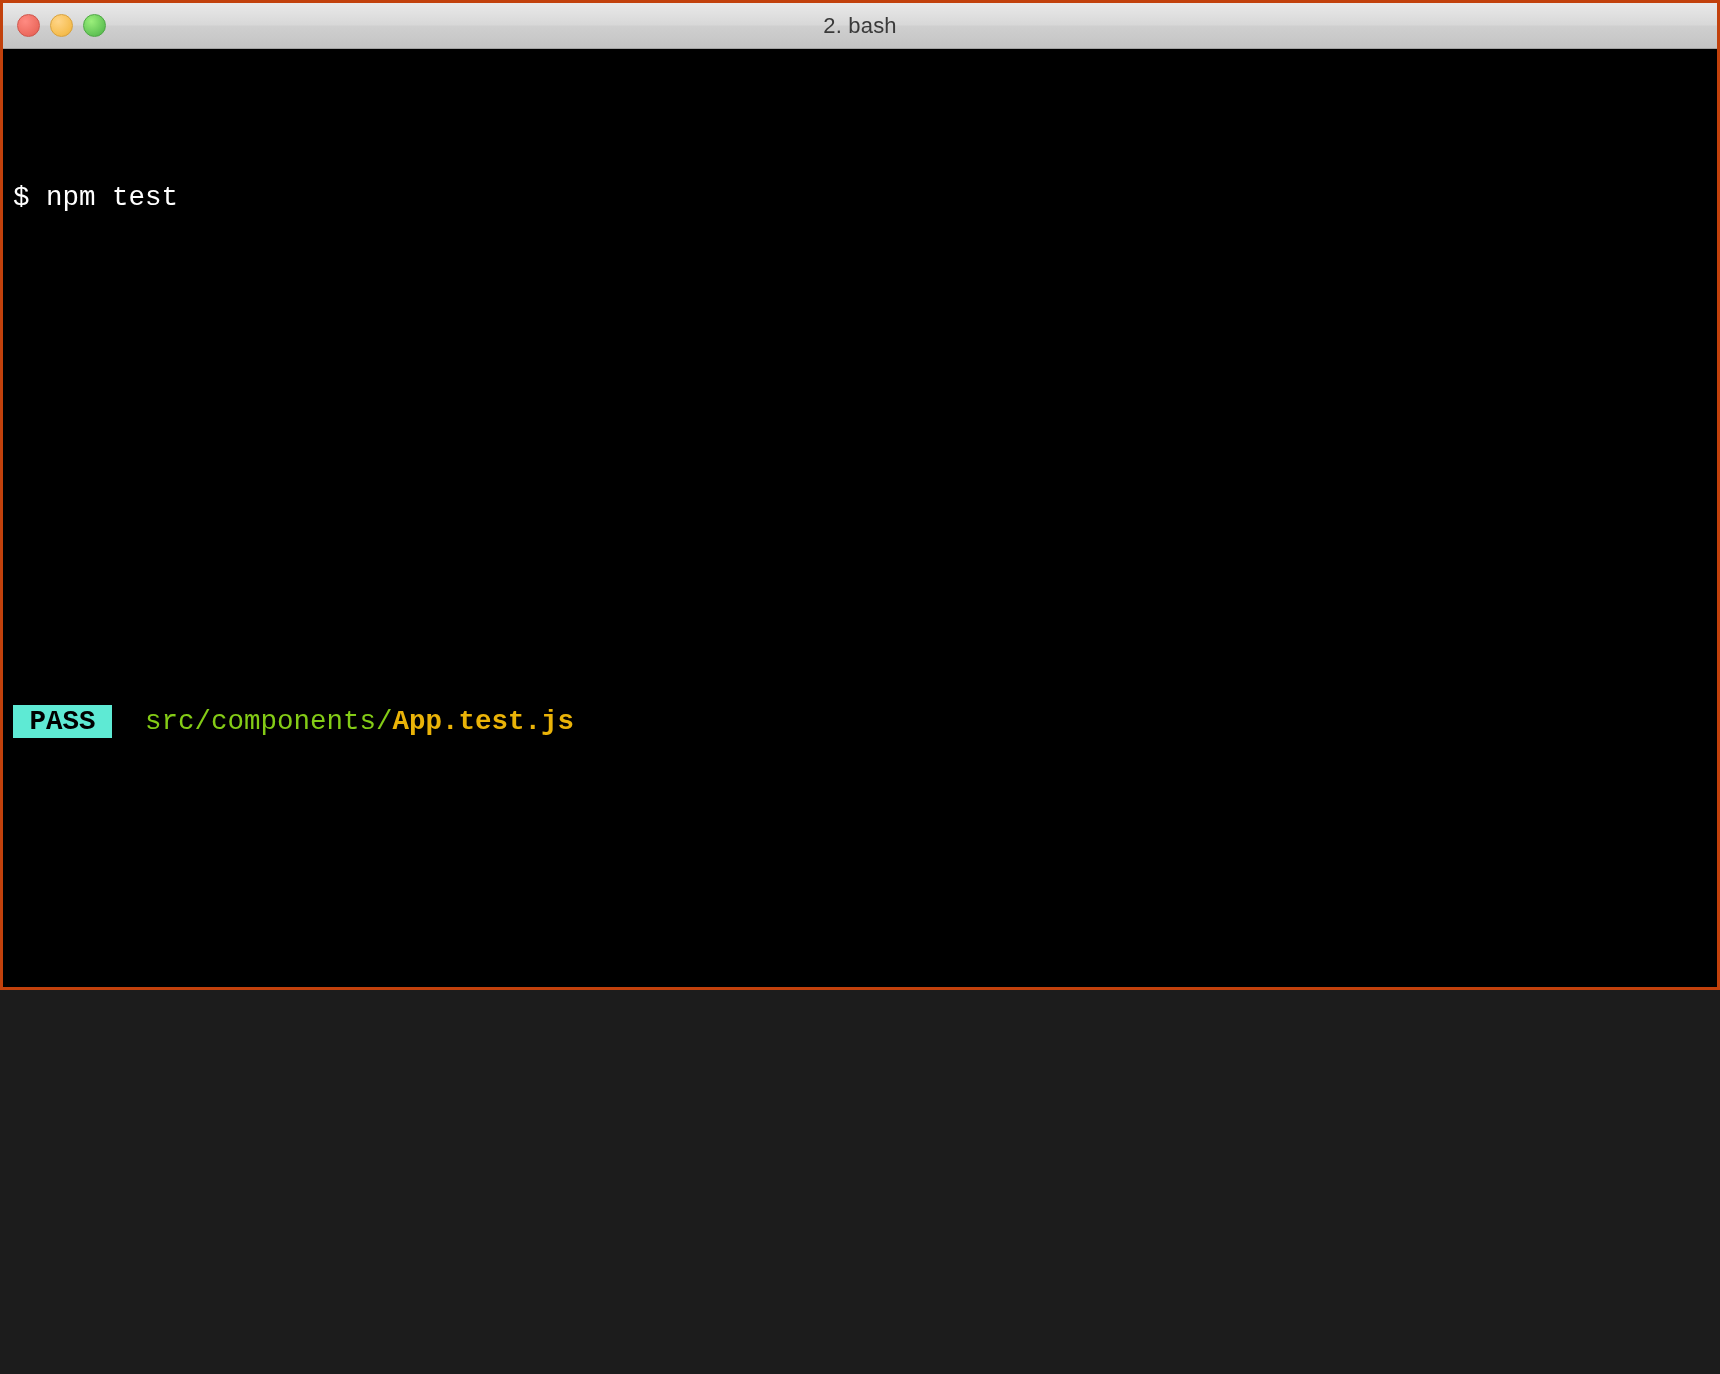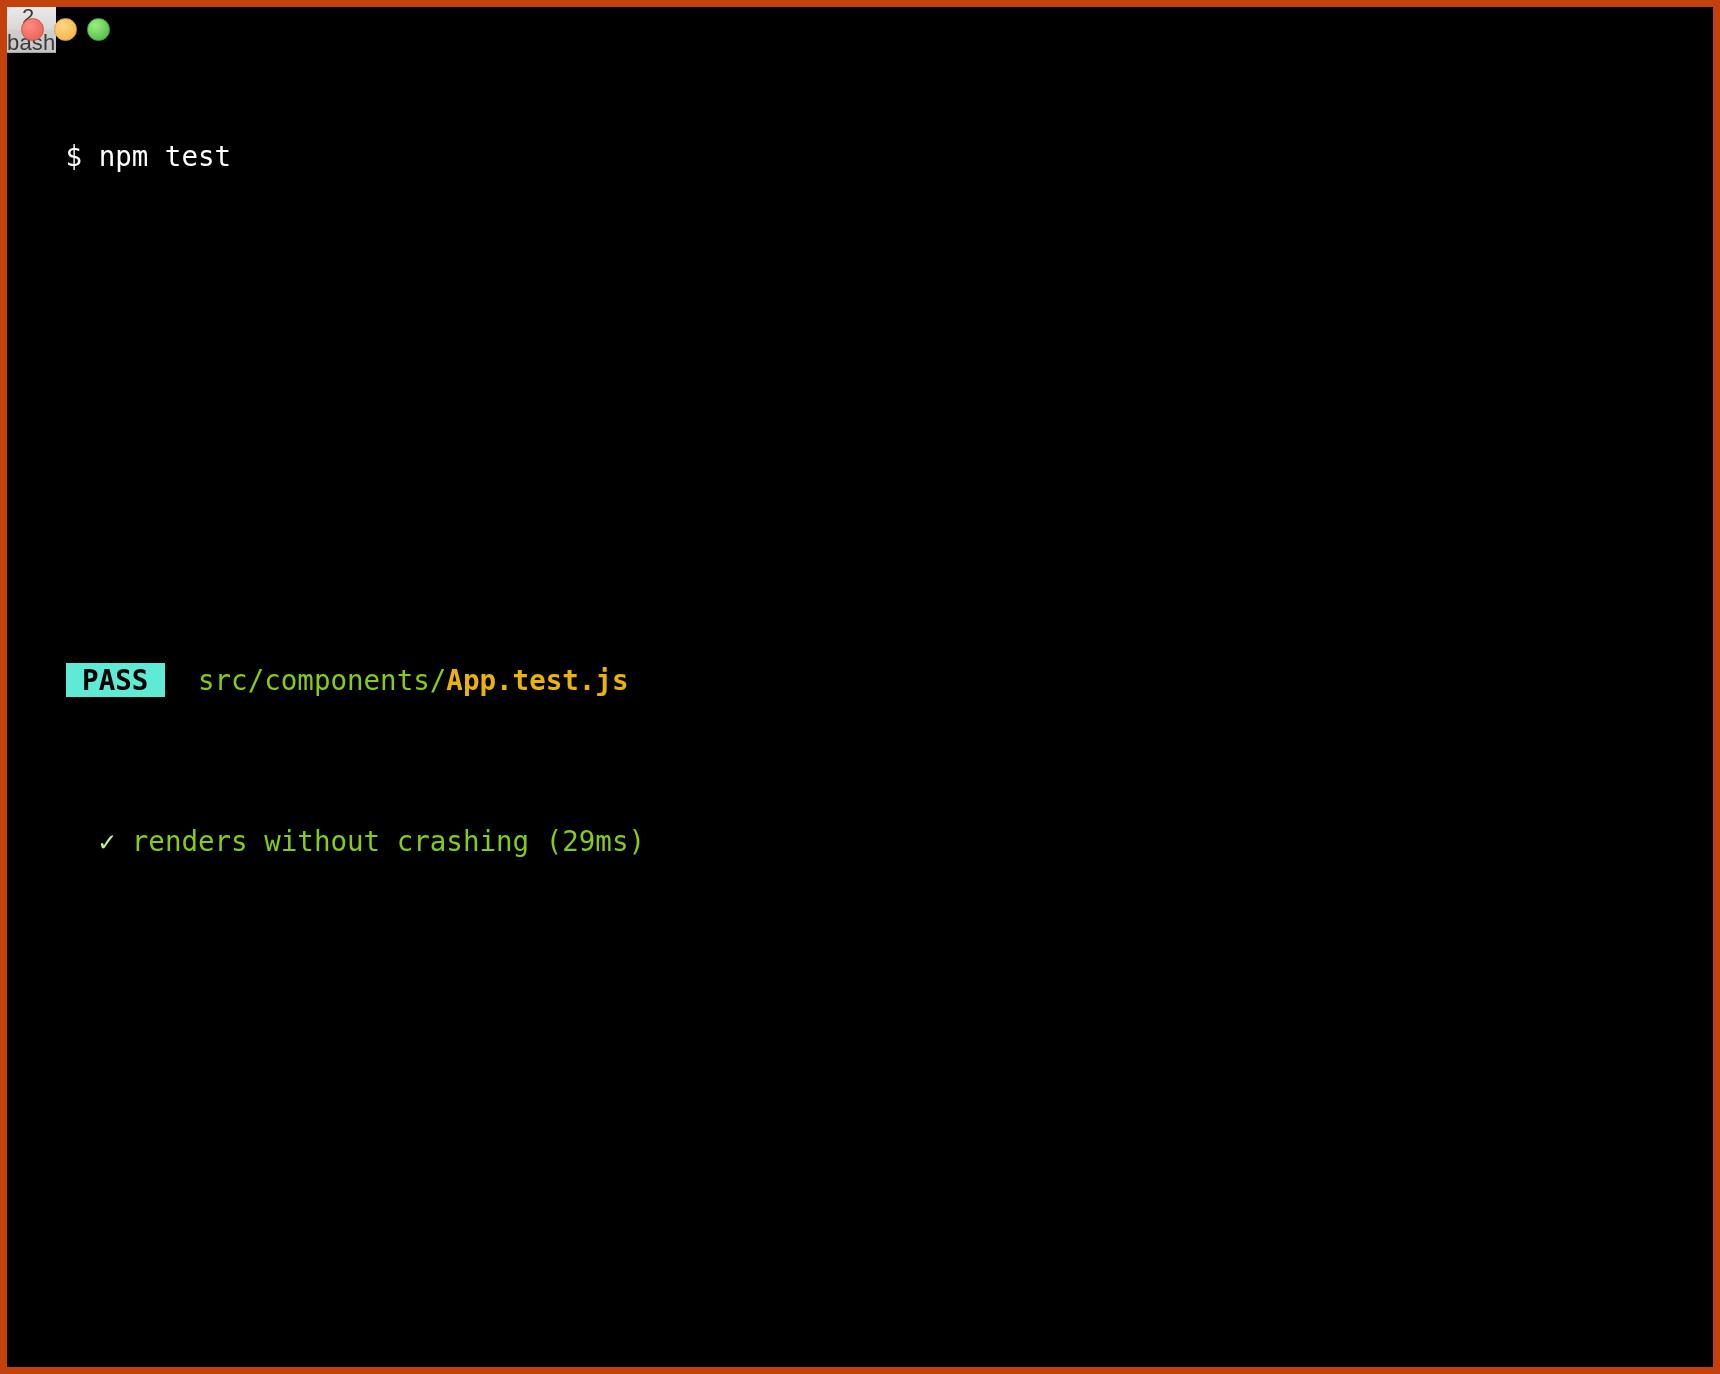--- a/index.html
+++ b/index.html
@@ -11,26 +11,26 @@
   body {
     width: 1720px;
     height: 1374px;
     overflow: hidden;
     font-family: "DejaVu Sans Mono", monospace;
   }
 
   
   #terminal-window {
     width: 1720px;
-    height: 1374px;
+    height: 990px;
     background: #000000;
     position: relative;
     display: flex;
-    flex-direction: row;
-    border: 7px solid #c2410c;
+    flex-direction: column;
+    border: 3px solid #c2410c;
     box-sizing: border-box;
   }
 
   #title-bar {
     height: 46px;
     flex: 0 0 46px;
     background: linear-gradient(to bottom, #e9e9e9 0%, #d8d8d8 48%, #cfcfcf 52%, #c4c4c4 100%);
     border-bottom: 1px solid #a2a2a2;
     position: relative;
     display: flex;
@@ -75,21 +75,21 @@
     box-sizing: border-box;
     font-family: "DejaVu Sans Mono", monospace;
     font-size: 27.5px;
     line-height: 40.3px;
     color: #ffffff;
     white-space: pre;
     overflow: hidden;
     letter-spacing: 0px;
   }
 
-  .line { white-space: pre; height: 40.3px; }
+  .line { white-space: pre; height: 40.3px; font-family: Liberation Mono, monospace; }
   .line.blank { height: 40.3px; }
 
   
   .c-white   { color: #ffffff; }
   .c-dim     { color: #84cc16; }
   .c-green   { color: #c5f27d; }
   .c-bold    { font-weight: bold; color: #eab308; }
 
   .badge-pass {
     background: #5eead4;
@@ -116,21 +116,20 @@
 
     <div class="line"><span class="c-white">$</span><span class="c-white"> </span><span class="c-white">npm test</span></div>
 
     <div class="line blank"> </div>
 
 
     <div class="line blank"> </div>
 
     <div class="line"><span class="badge-pass"> PASS </span><span>  </span><span class="c-dim">src/components/</span><span class="c-bold">App.test.js</span></div>
 
-    <div class="line"><span>  </span><span class="c-green">✓</span><span> </span><span class="c-dim">renders without crashing</span><span class="c-dim"> </span><span class="c-dim">(29ms)</span></div>
 
     <div class="line blank"> </div>
     
 
     
     
     
 
     
 

